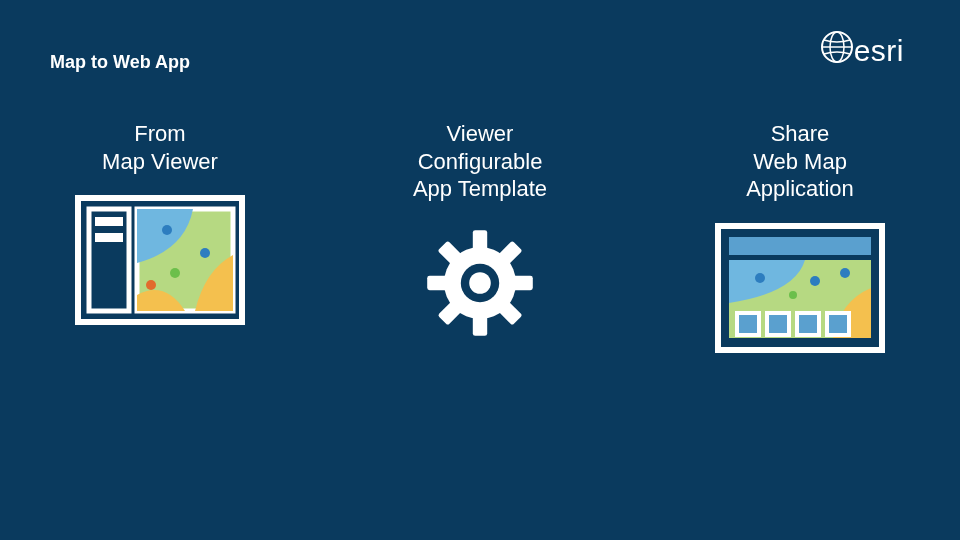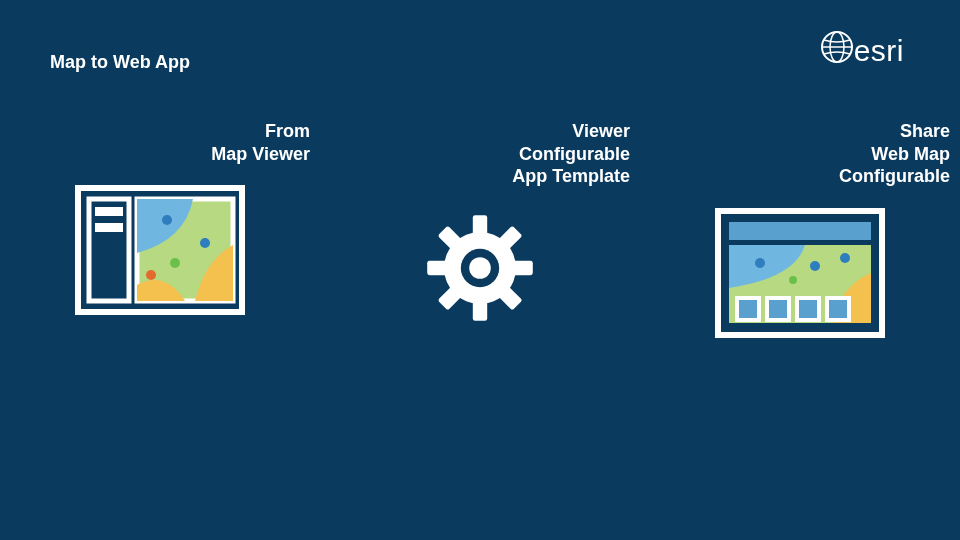--- a/index.html
+++ b/index.html
@@ -43,26 +43,25 @@
     left: 0;
     width: 960px;
     display: flex;
     justify-content: space-around;
     text-align: center;
   }
   .col {
     width: 300px;
   }
   .col-title {
-    font-size: 18px;
-    font-weight: 700;
+    font-size: 22px;
+    font-weight: 400;
     line-height: 1.25;
     margin-bottom: 20px;
     white-space: pre-line;
-    text-align: right;
   }
   .icon-box {
     margin-top: 10px;
     display: flex;
     justify-content: center;
   }
 </style>
 </head>
 <body>
 
@@ -132,21 +131,21 @@
             <circle cx="50" cy="50" r="16" fill="#0a3a5e"></circle>
             <circle cx="50" cy="50" r="9" fill="#ffffff"></circle>
           </svg>
         </span>
       </div>
     </div>
 
     <div class="col">
       <div class="col-title">Share
 Web Map
-Configurable</div>
+Application</div>
       <div class="icon-box">
         <span>
           <svg width="170" height="130" viewBox="0 0 170 130">
             <rect x="3" y="3" width="164" height="124" fill="#0a3a5e" stroke="#fff" stroke-width="6"></rect>
             <rect x="14" y="14" width="142" height="18" fill="#5aa0cf"></rect>
 
             <rect x="14" y="37" width="142" height="78" fill="#b6d982"></rect>
             <path d="M14 37 L90 37 Q80 70 14 80 Z" fill="#6fb7e0"></path>
             <path d="M156 65 Q125 78 118 115 L156 115 Z" fill="#f4c04e"></path>
             <circle cx="45" cy="55" r="5" fill="#2d7dbf"></circle>

